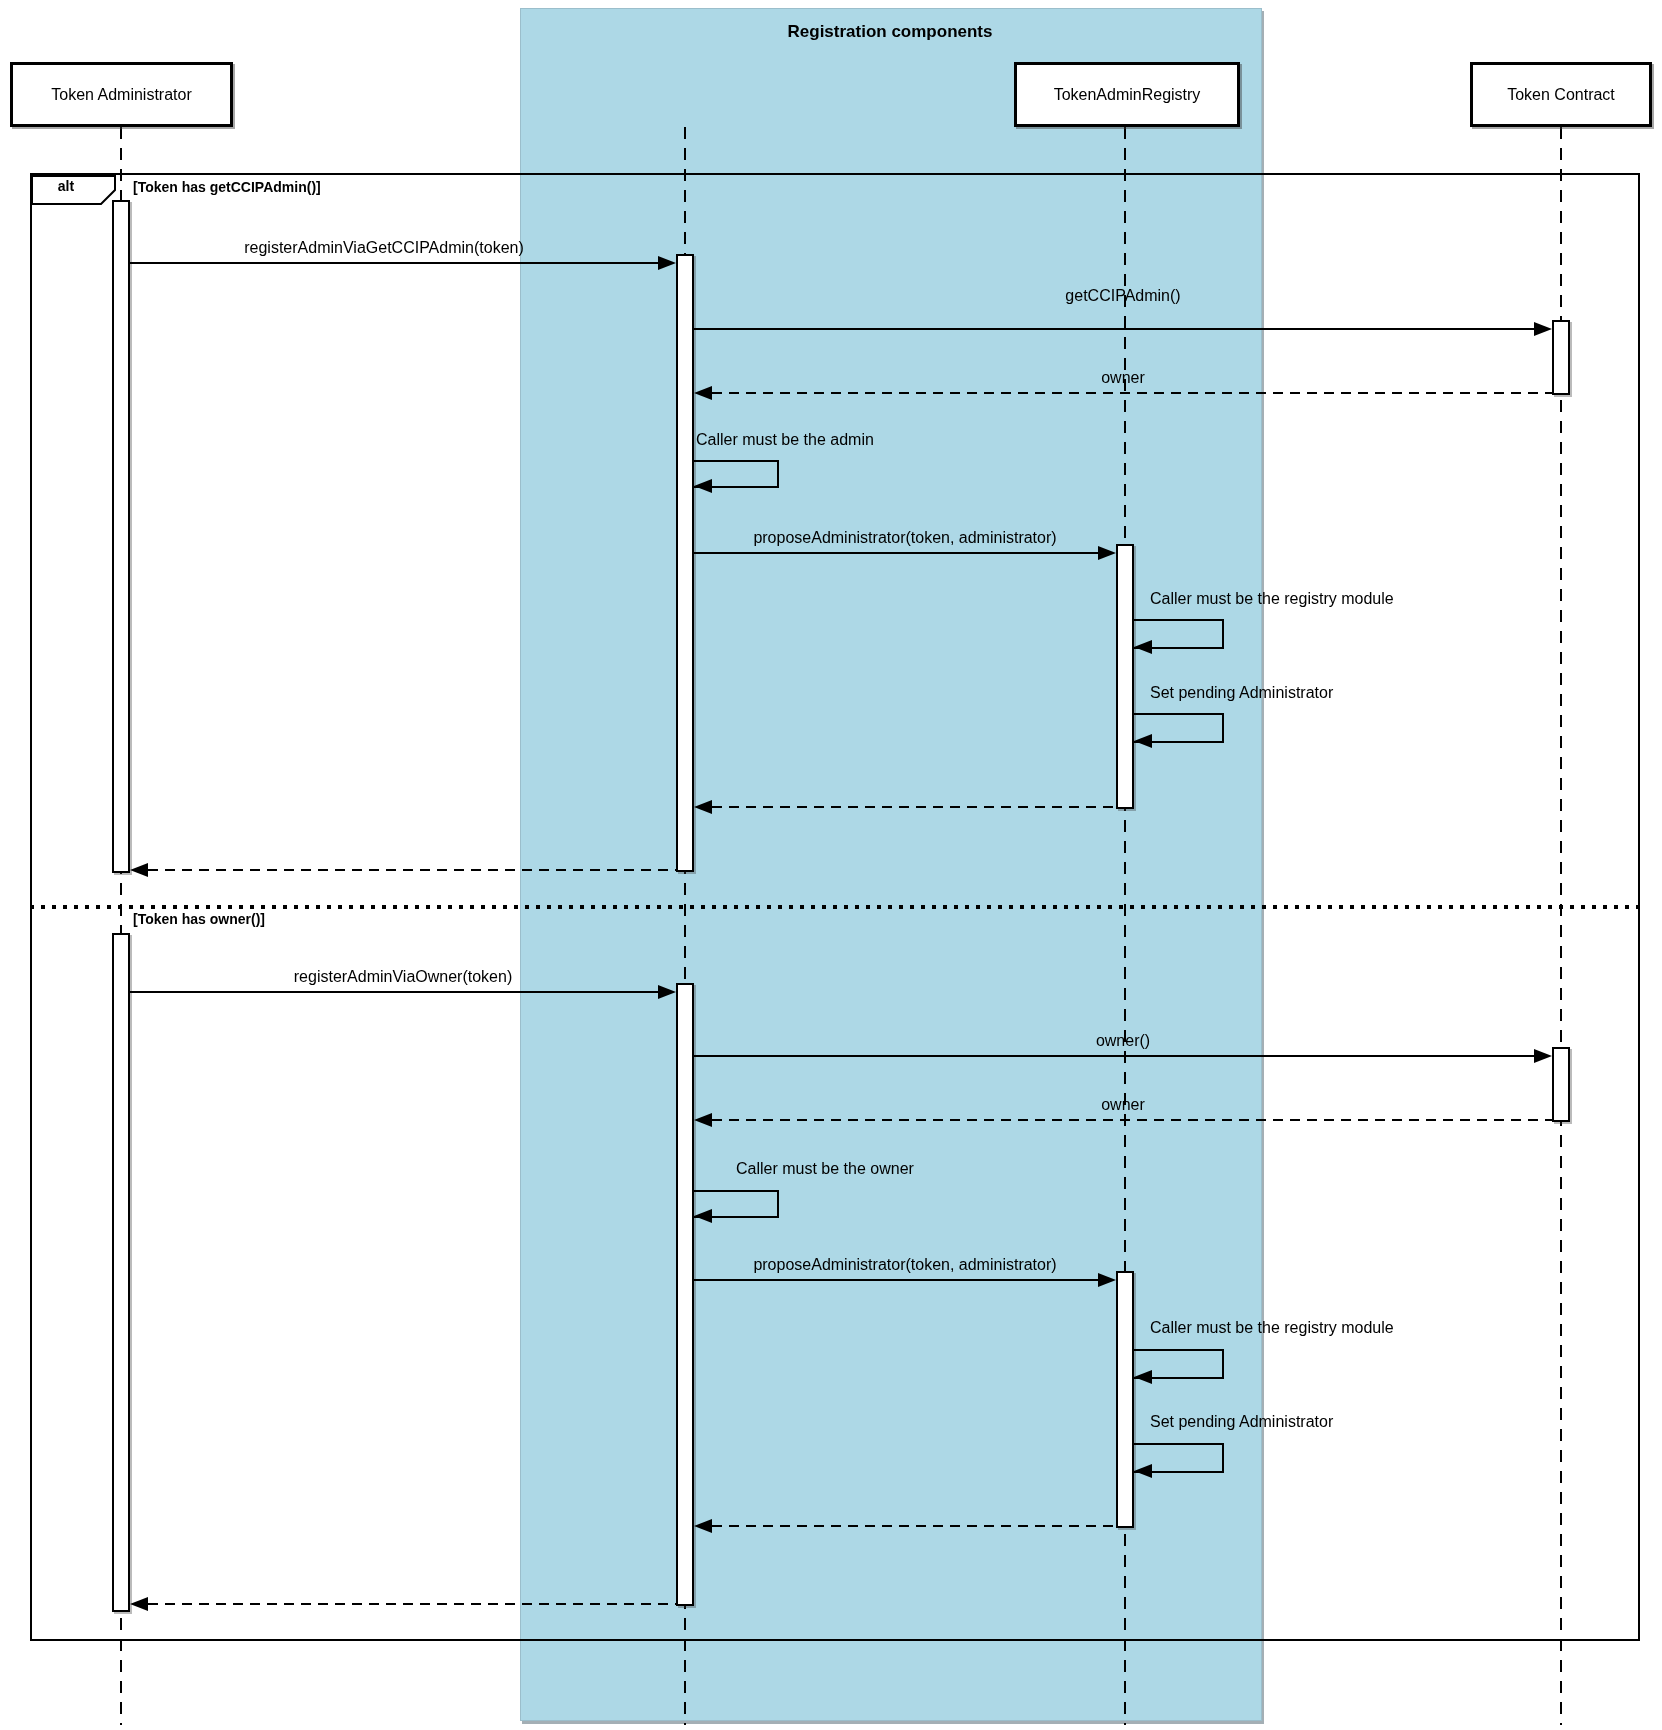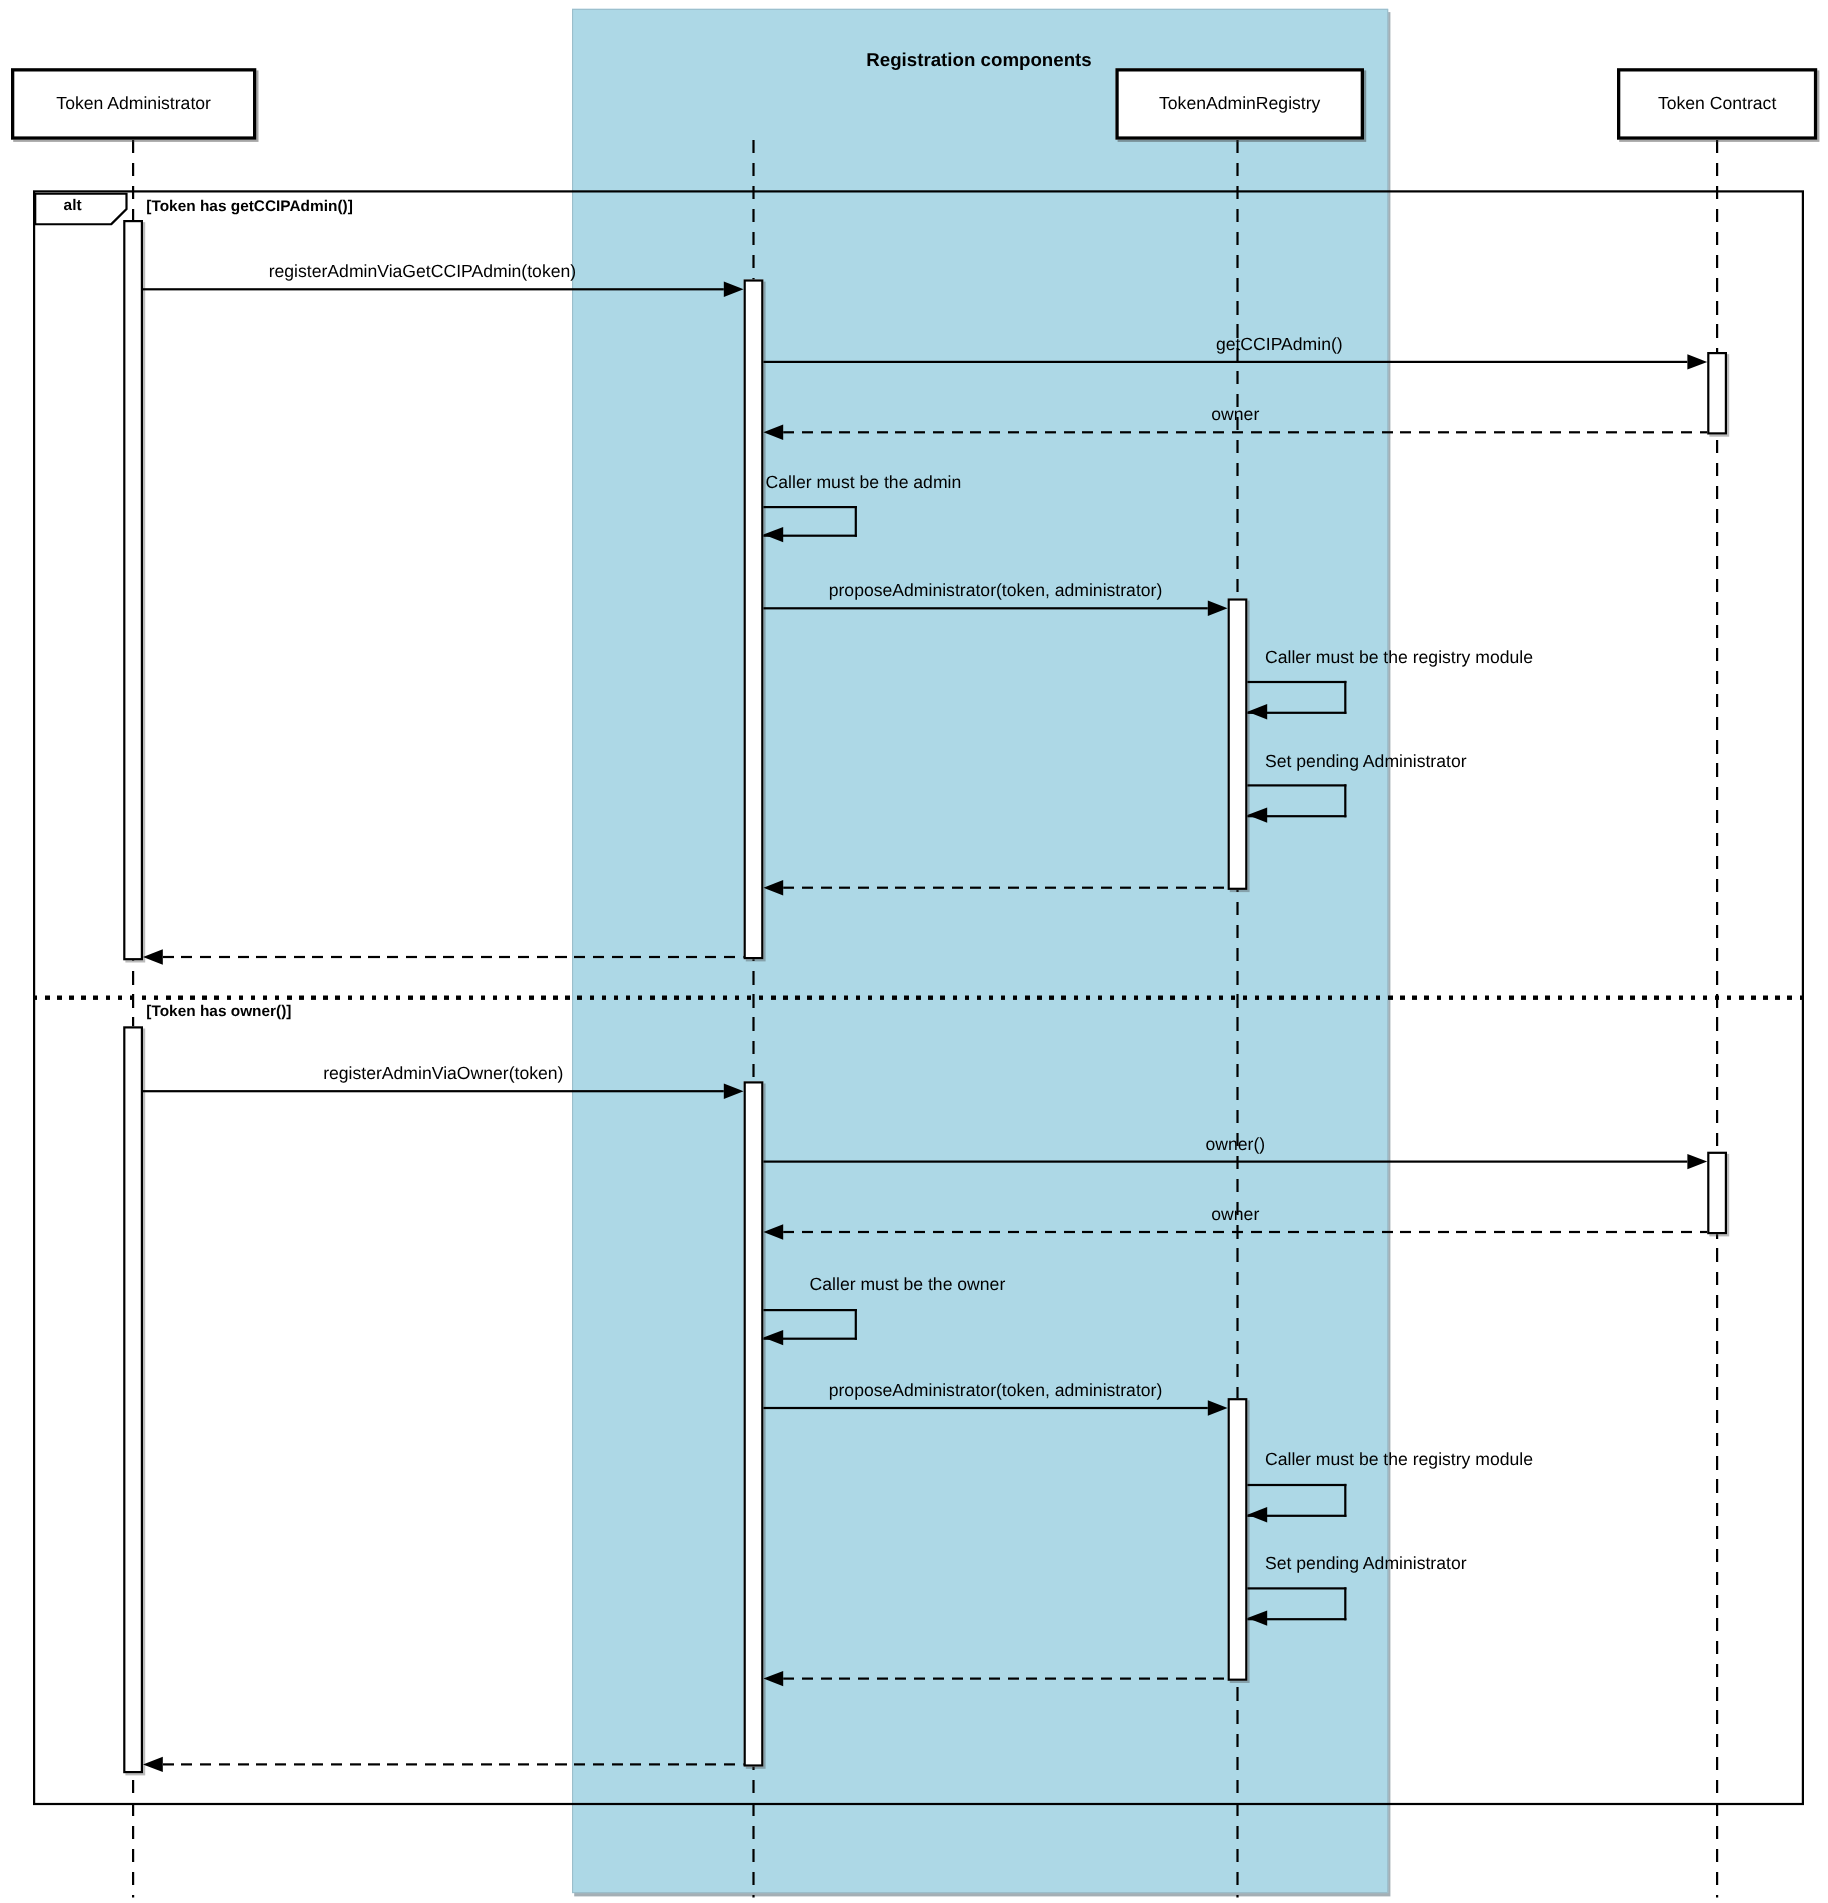--- a/index.html
+++ b/index.html
@@ -8,21 +8,21 @@
     font-family:"Liberation Sans","DejaVu Sans",sans-serif;color:#000;
   }
   
   .container-box{
     position:absolute;left:520px;top:8px;width:740px;height:1711px;
     background:#ADD8E6;border:1px solid #9bbecb;
     box-shadow:2px 3px 0 rgba(90,110,120,.55);z-index:1;
   }
   .container-title{
     position:absolute;left:520px;top:22px;width:740px;text-align:center;
-    font-size:17px;font-weight:bold;z-index:6;margin-top:23px;
+    font-size:17px;font-weight:bold;z-index:6;
   }
   
   .lifeline{
     position:absolute;top:127px;height:1598px;width:2px;z-index:2;
     background:repeating-linear-gradient(to bottom,#000 0 12px,transparent 12px 21px);
   }
   
   .pbox{
     position:absolute;top:62px;height:65px;background:#fff;border:3px solid #000;
     box-shadow:2px 2px 0 rgba(60,60,60,.45);display:flex;align-items:center;justify-content:center;
@@ -111,21 +111,21 @@
   <div class="bar" style="left:676px;top:983px;height:623px;"></div>
   <div class="bar" style="left:1116px;top:544px;height:265px;"></div>
   <div class="bar" style="left:1116px;top:1271px;height:257px;"></div>
   <div class="bar" style="left:1552px;top:320px;height:75px;"></div>
   <div class="bar" style="left:1552px;top:1047px;height:75px;"></div>
 
   <div class="msg-label" style="left:384px;top:239px;">registerAdminViaGetCCIPAdmin(token)</div>
   <div class="msg-line" style="left:130px;top:262px;width:528px;"></div>
   <div class="arrow-r" style="left:658px;top:256px;"></div>
 
-  <div class="msg-label" style="left:1123px;top:305px;margin-left:40px;">getCCIPAdmin()</div>
+  <div class="msg-label" style="left:1123px;top:287px;">getCCIPAdmin()</div>
   <div class="msg-line" style="left:694px;top:328px;width:840px;"></div>
   <div class="arrow-r" style="left:1534px;top:322px;"></div>
 
   <div class="msg-label" style="left:1123px;top:369px;">owner</div>
   <div class="msg-line-dashed" style="left:712px;top:392px;width:840px;"></div>
   <div class="arrow-l" style="left:694px;top:386px;"></div>
 
   <div class="note-label" style="left:696px;top:431px;">Caller must be the admin</div>
   <div class="self-loop" style="left:694px;top:460px;width:85px;height:28px;"></div>
   <div class="arrow-l" style="left:694px;top:479px;"></div>

